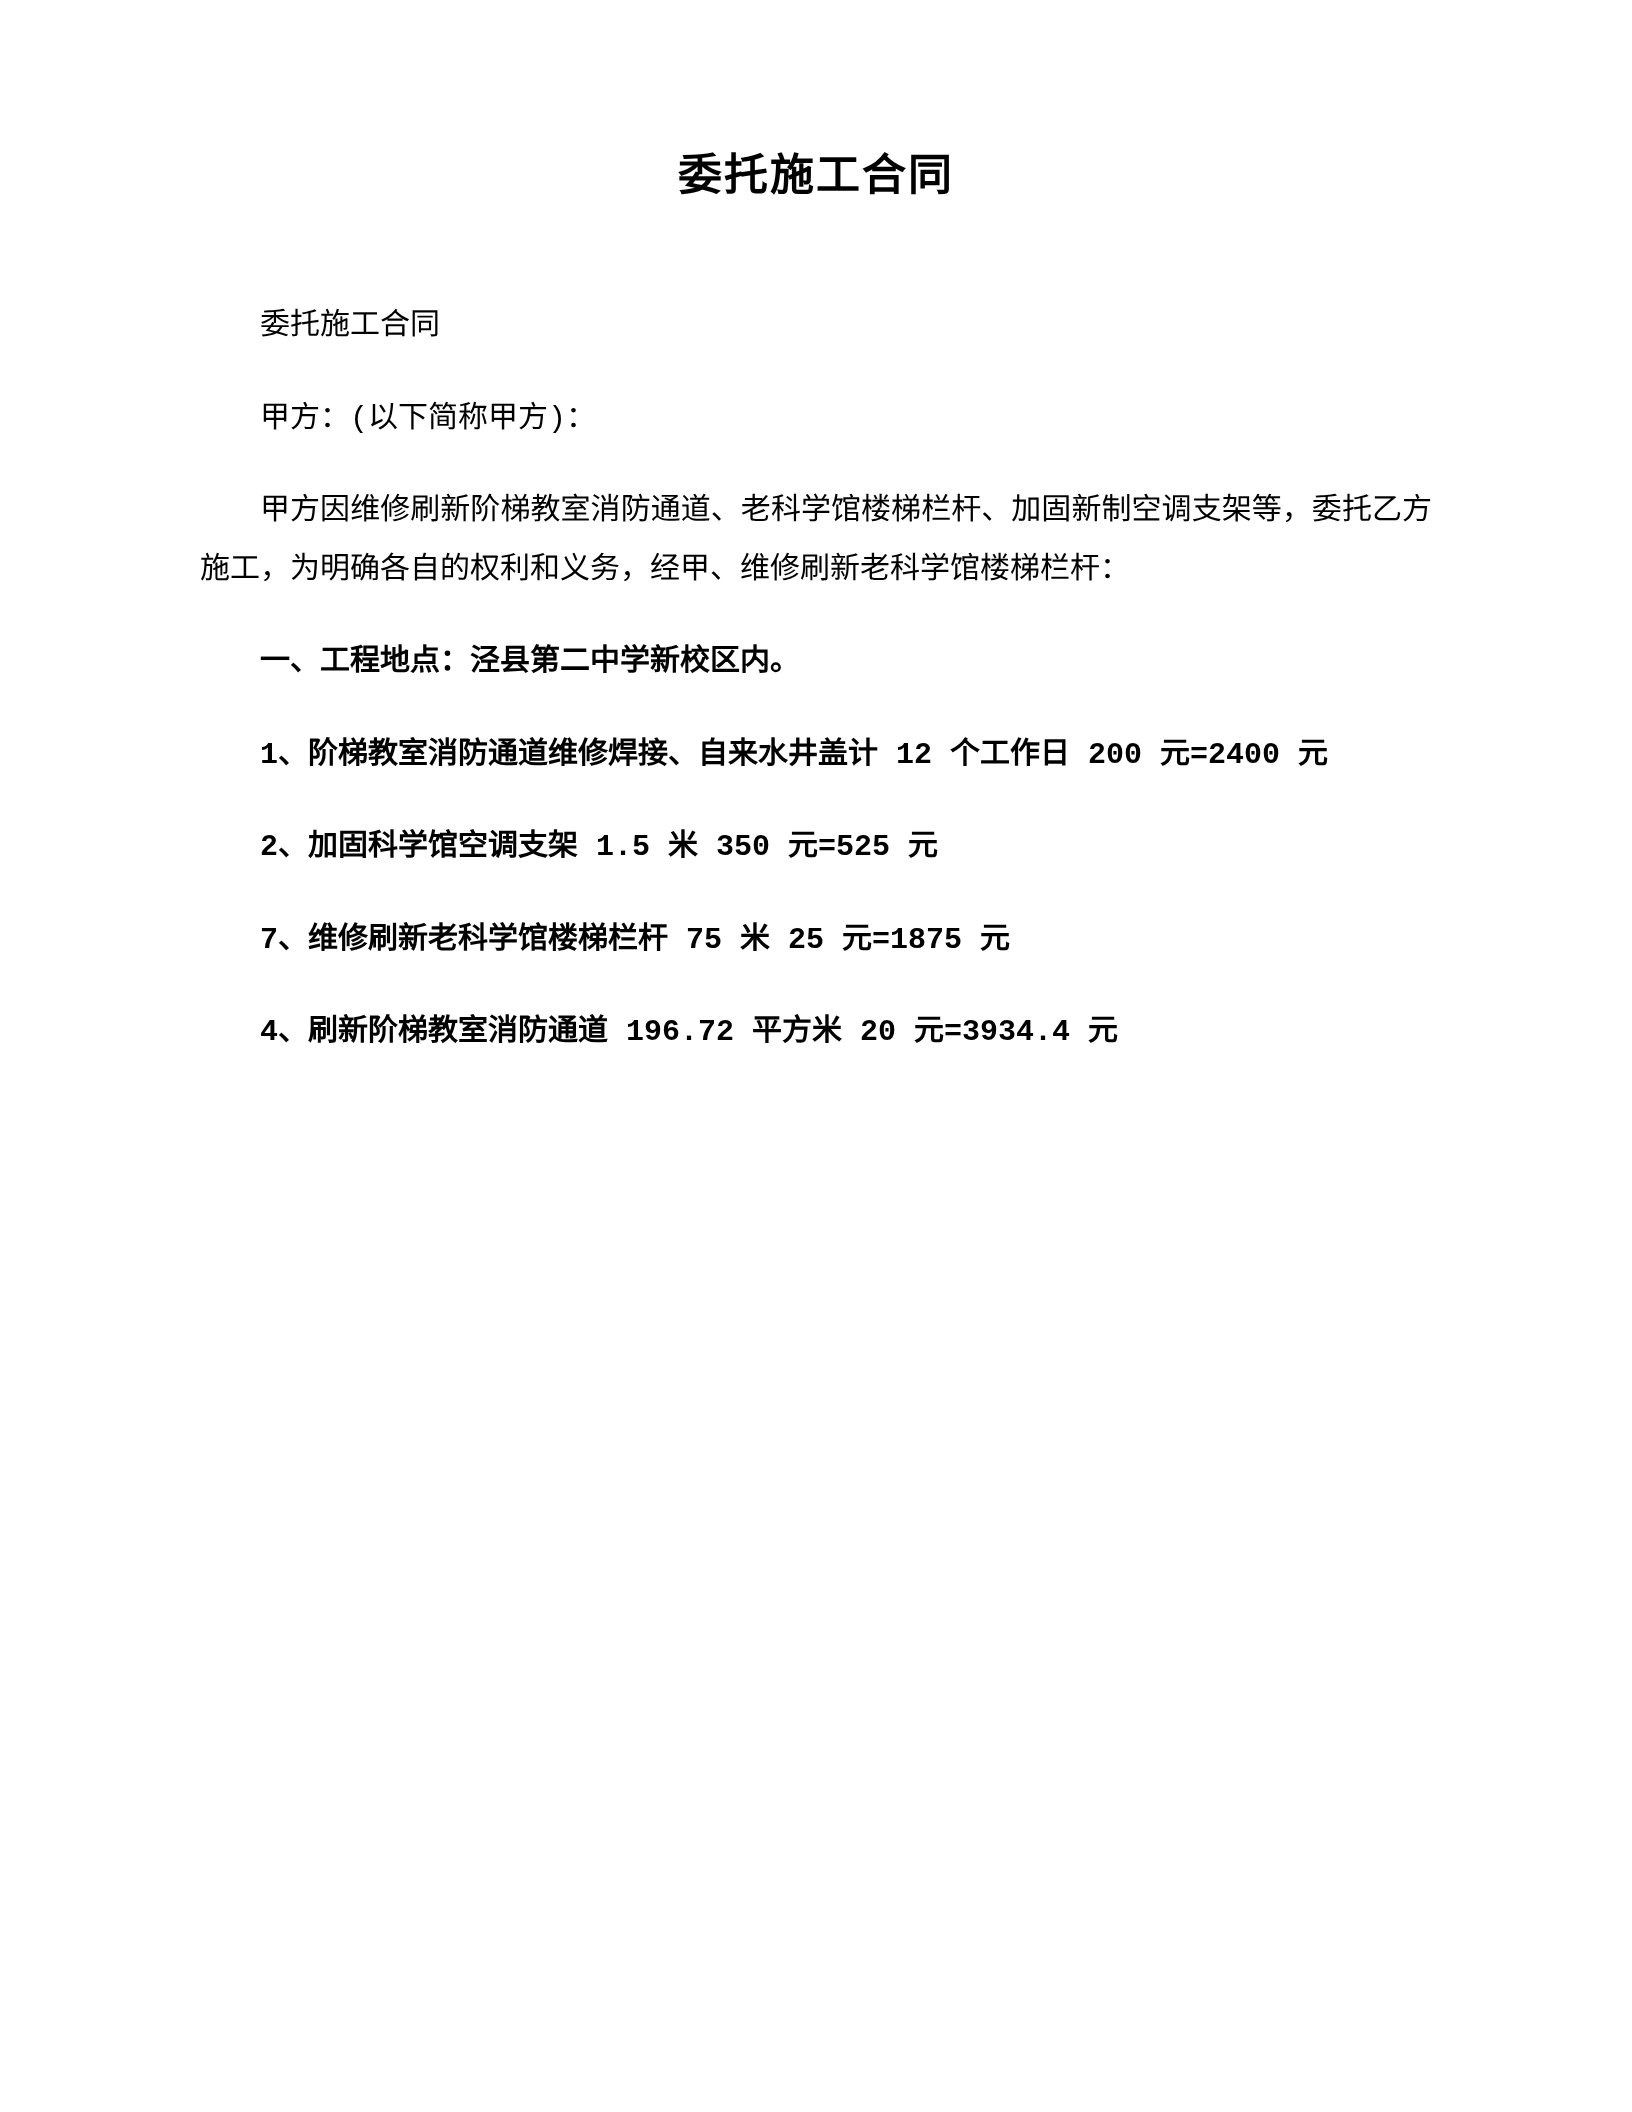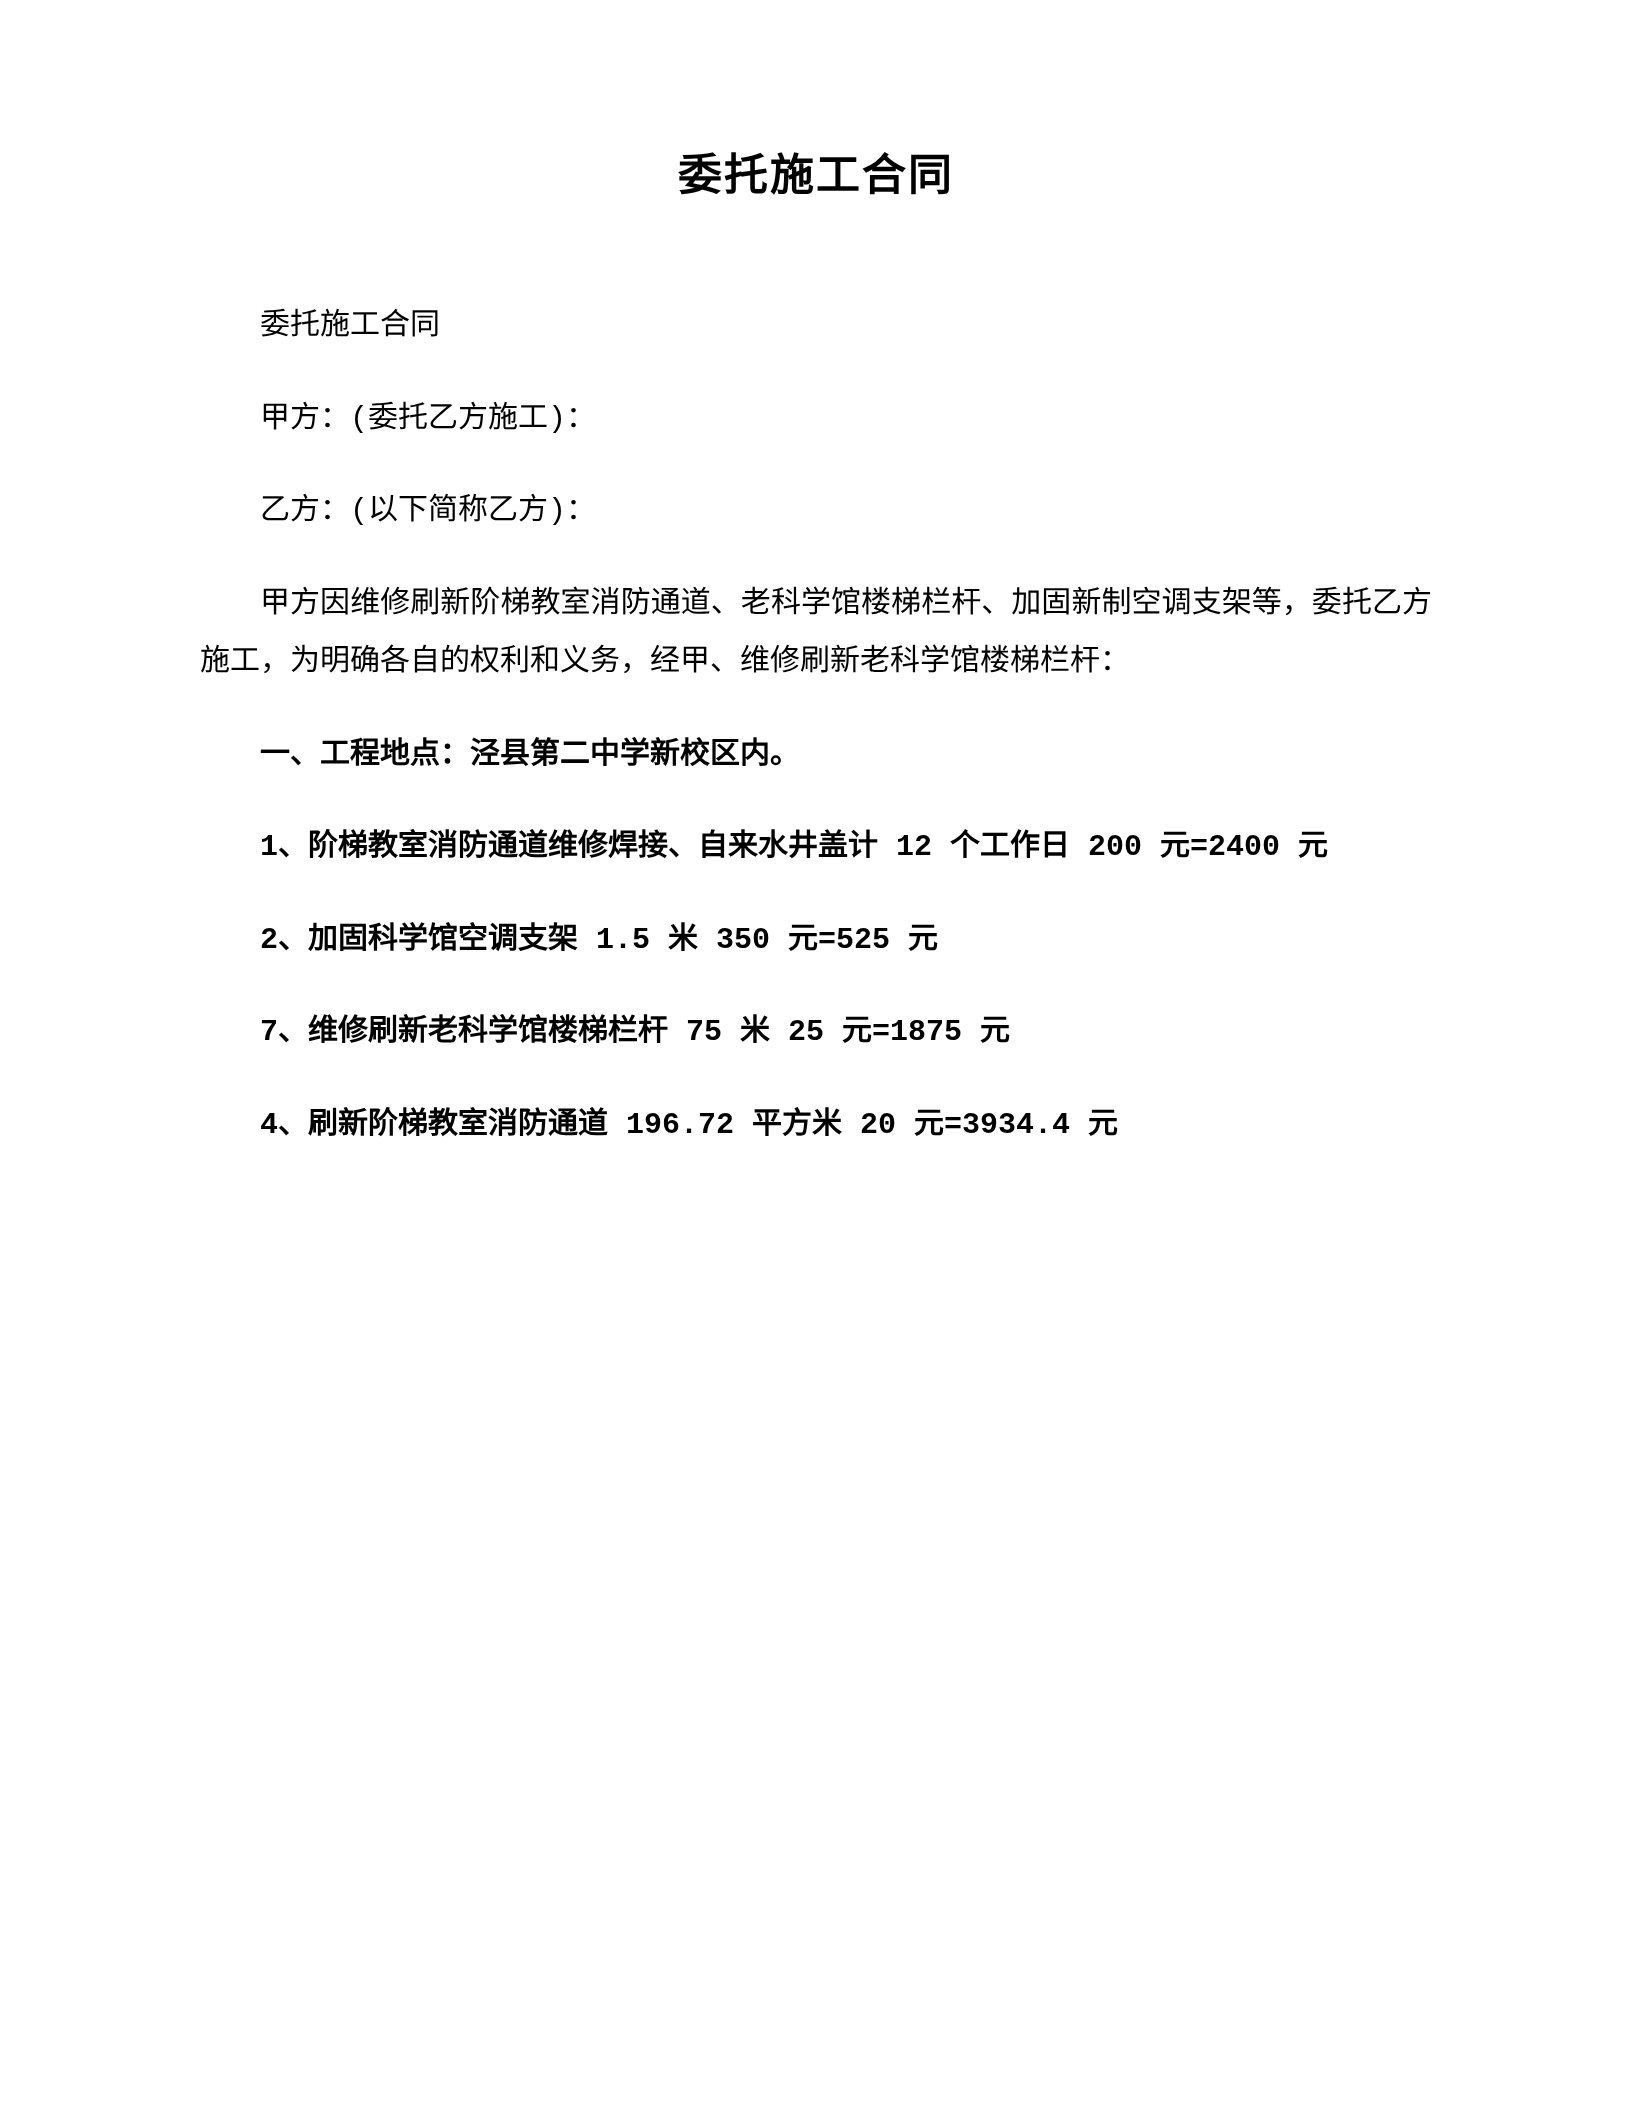--- a/index.html
+++ b/index.html
@@ -45,23 +45,22 @@
 </style>
 </head>
 <body>
 
 <div class="page">
 
   <h1 class="doc-title">委托施工合同</h1>
 
   <p class="para">委托施工合同</p>
 
-  <p class="para">甲方：(委托乙方施工)：</p>
+  <p class="para">甲方：(以下简称甲方)：</p>
 
-  <p class="para">乙方：(以下简称乙方)：</p>
 
   <p class="para">甲方因维修刷新阶梯教室消防通道、老科学馆楼梯栏杆、加固新制空调支架等，委托乙方施工，为明确各自的权利和义务，经甲、维修刷新老科学馆楼梯栏杆：</p>
 
   <p class="para bold">一、工程地点：泾县第二中学新校区内。</p>
 
 
 
   <p class="para bold">1、阶梯教室消防通道维修焊接、自来水井盖计 12 个工作日 200 元=2400 元</p>
 
   <p class="para bold">2、加固科学馆空调支架 1.5 米 350 元=525 元</p>

